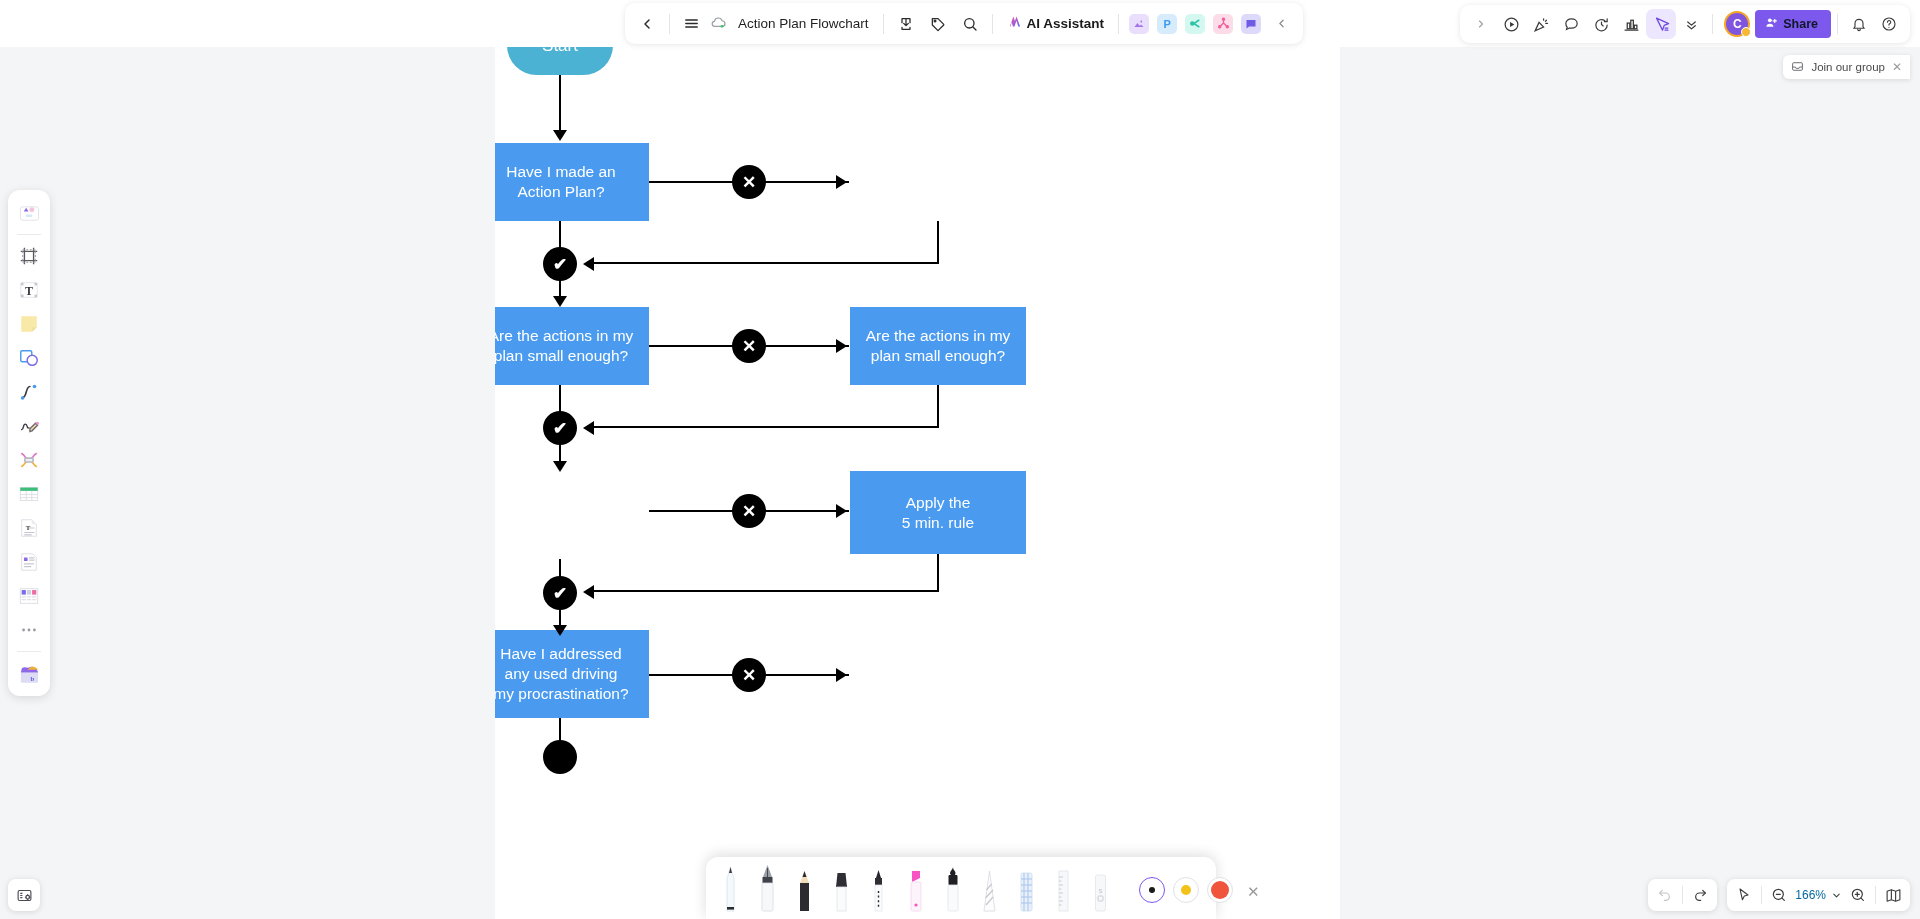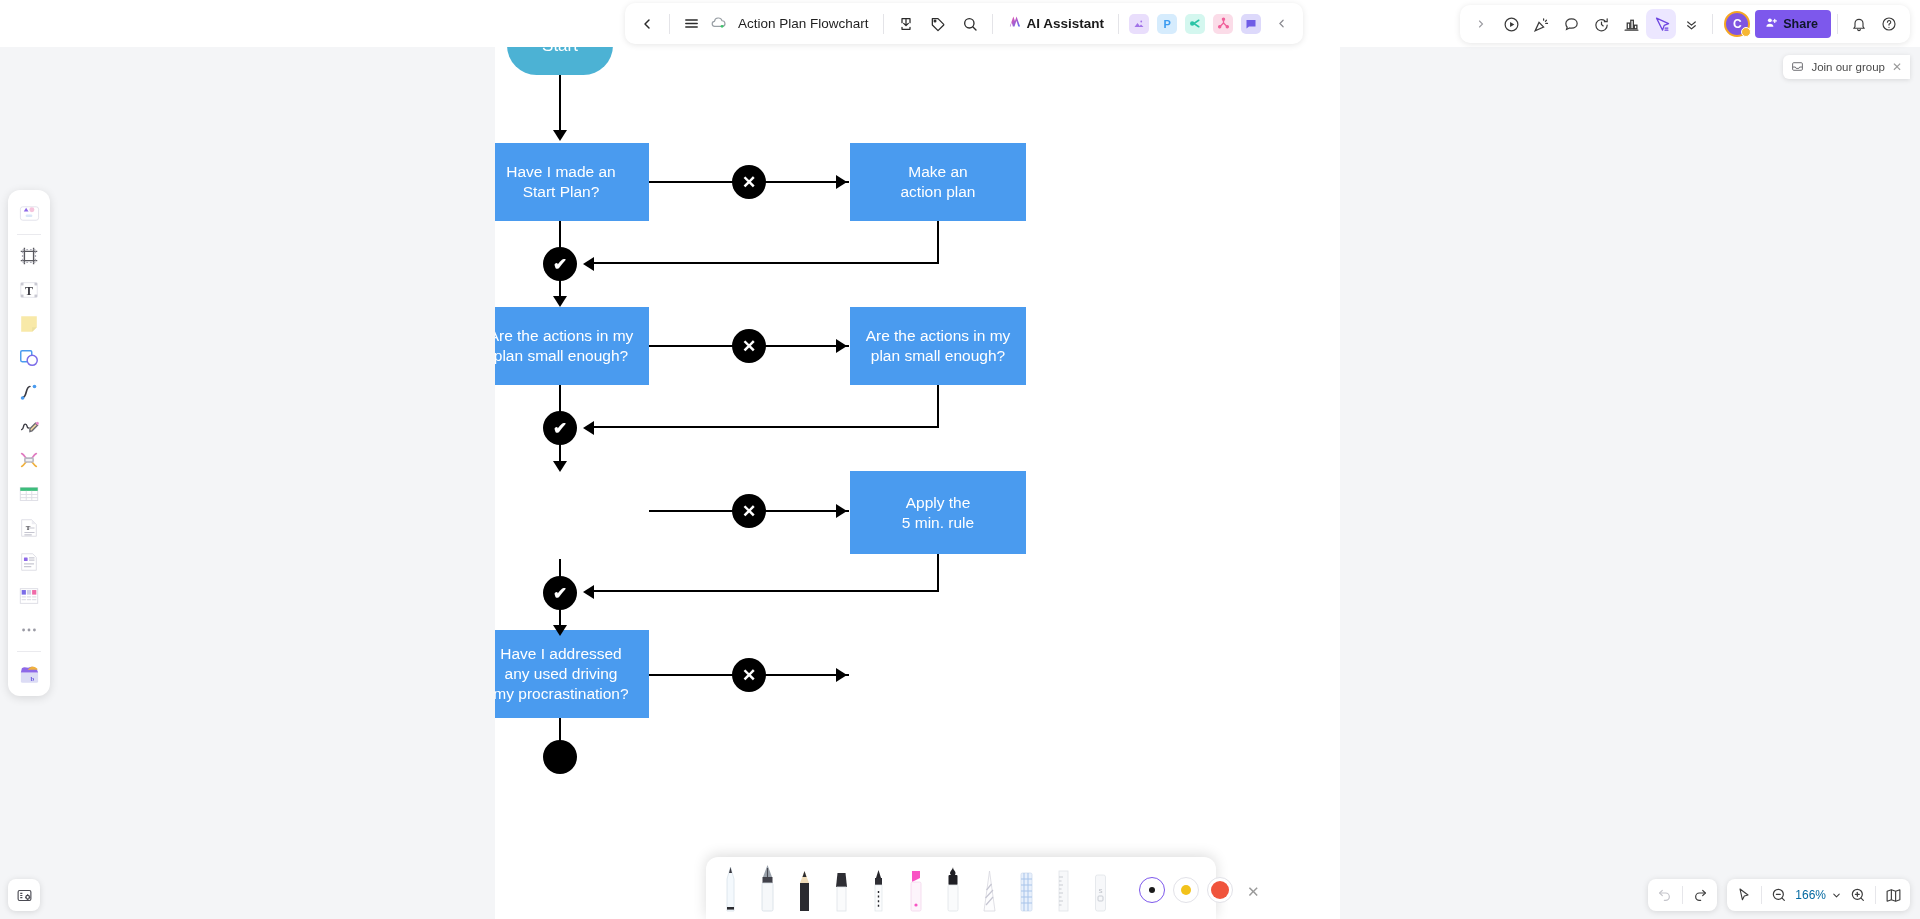--- a/index.html
+++ b/index.html
@@ -195,27 +195,23 @@
 
   <div class="node start" style="left:12px; top:16px; width:106px; height:59px; font-size:17px;">
     <span>Start</span>
   </div>
 
   <div class="edge" style="left:64px; top:75px; width:2px; height:58px;"></div>
   <div class="arrowhead ah-down" style="left:58px; top:130px;"></div>
 
   <div class="node box" style="left:-22px; top:143px; width:176px; height:78px; flex-direction:column;">
     <span>Have I made an</span>
-    <span>Start Plan?</span>
-  </div>
-
-  <div class="node box" style="left:355px; top:143px; width:176px; height:78px; flex-direction:column;">
-    <span>Make an</span>
-    <span>action plan</span>
-  </div>
+    <span>Action Plan?</span>
+  </div>
+
 
   <div class="edge" style="left:154px; top:181px; width:200px; height:2px;"></div>
   <div class="arrowhead ah-right" style="left:341px; top:175px;"></div>
   <div class="badge" style="left:237px; top:165px;">
     <span>✕</span>
   </div>
 
   <div class="edge" style="left:442px; top:221px; width:2px; height:43px;"></div>
   <div class="edge" style="left:96px; top:262px; width:348px; height:2px;"></div>
   <div class="arrowhead ah-left" style="left:88px; top:257px;"></div>

